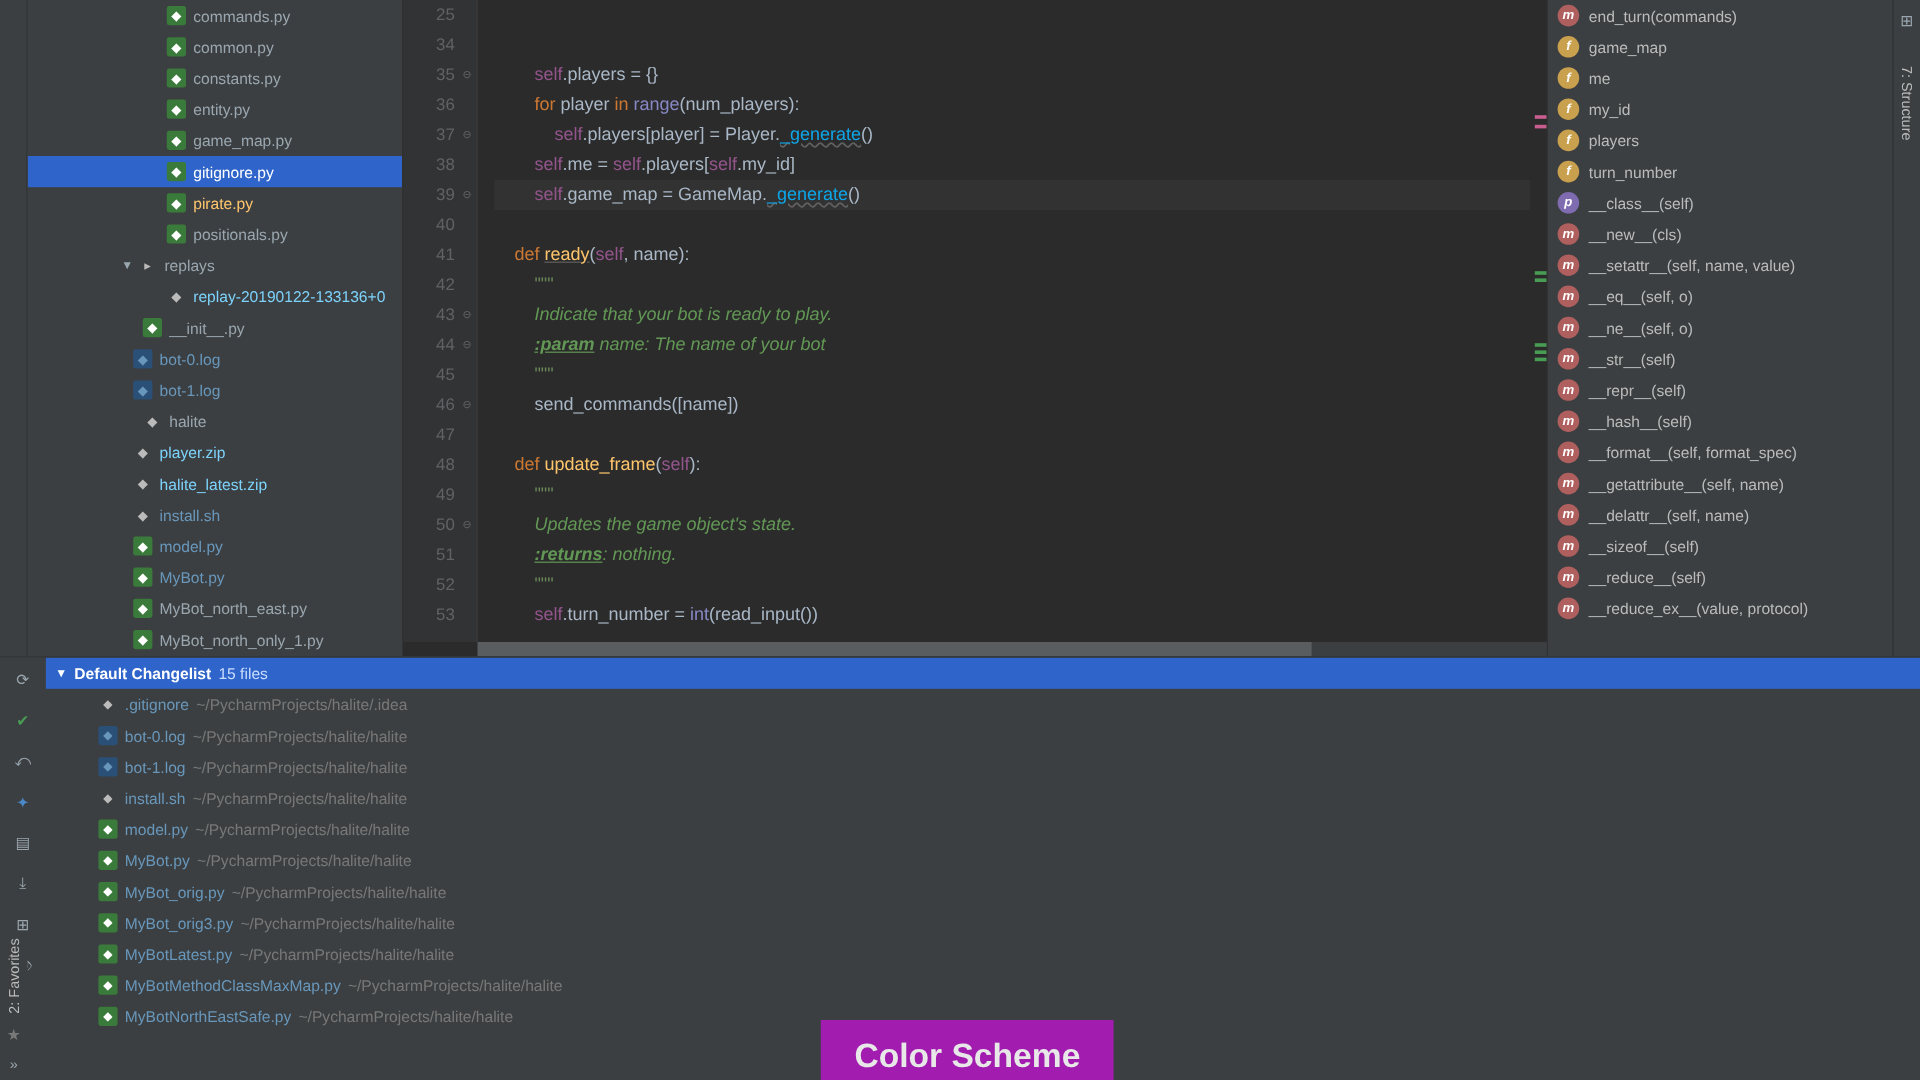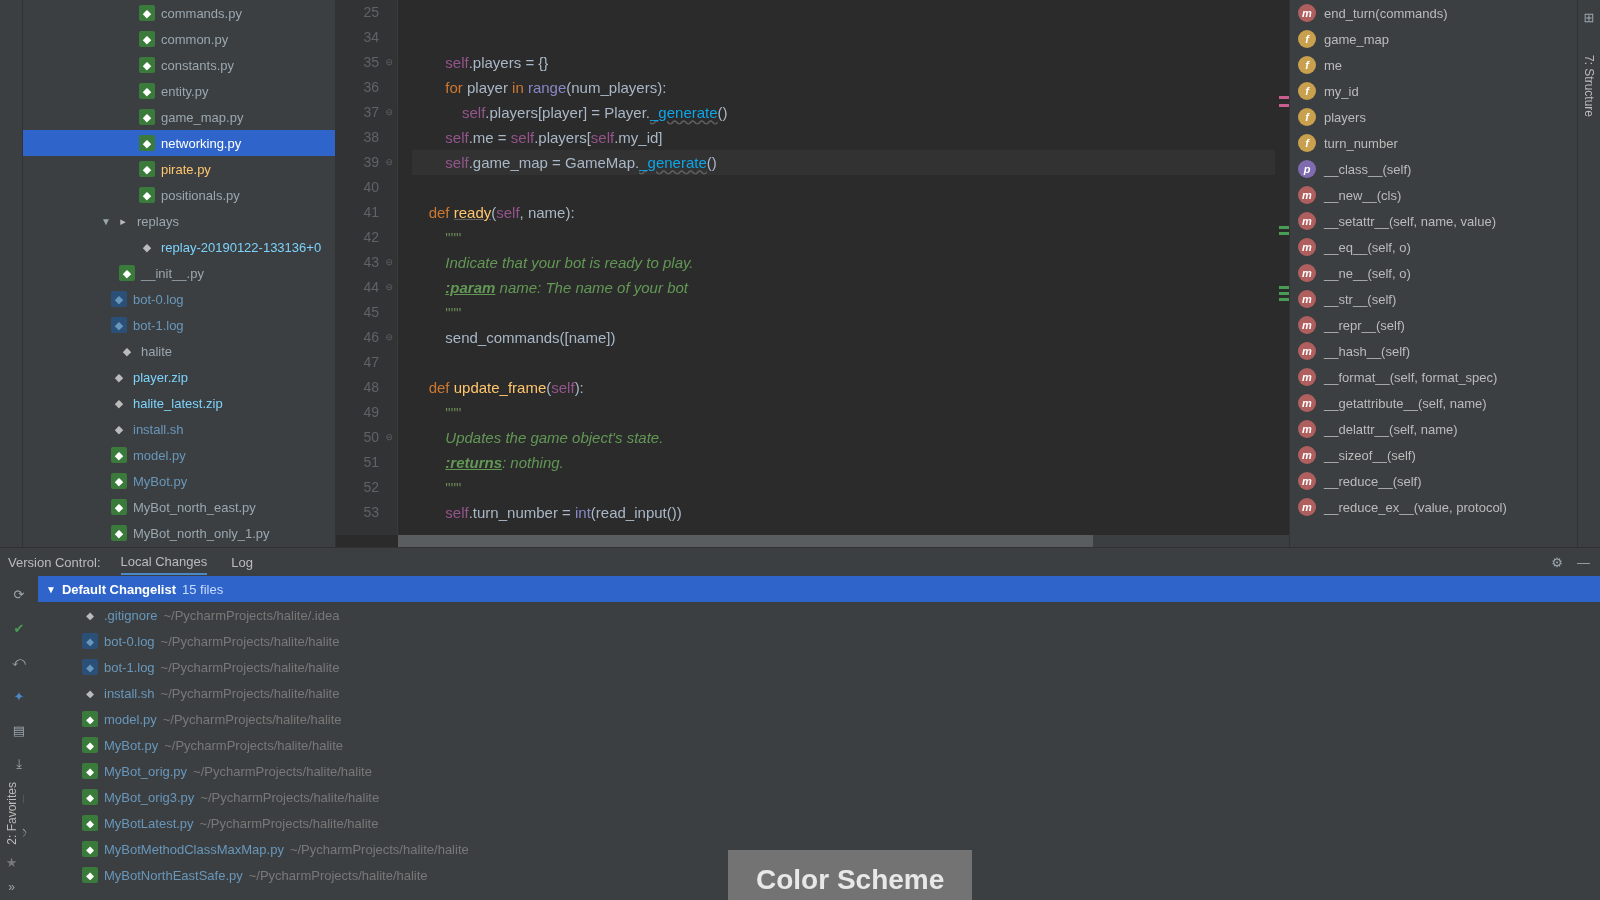--- a/index.html
+++ b/index.html
@@ -65,21 +65,21 @@
 .cl-header .chev { margin-right: 6px; font-size: 10px; }
 .cl-count { color: #c8dcff; margin-left: 6px; font-weight: normal; }
 .cl-item { height: 26px; display: flex; align-items: center; padding-left: 44px; }
 .cl-icon { width: 16px; height: 16px; margin-right: 6px; font-size: 10px; display: inline-flex; align-items: center; justify-content: center; border-radius: 2px; }
 .cl-name { color: #6897bb; margin-right: 6px; }
 .cl-path { color: #787878; }
 .left-bottom-strip { position: absolute; left: 0; bottom: 0; width: 23px; height: 120px; background: #3c3f41; display: flex; flex-direction: column; align-items: center; justify-content: flex-end; gap: 10px; padding-bottom: 6px; }
 .fav-label { writing-mode: vertical-rl; transform: rotate(180deg); font-size: 12px; color: #bbbbbb; cursor: pointer; }
 .star { color: #787878; }
 .dbl-chev { color: #9aa7b0; font-size: 12px; }
-.popup-notification { position: absolute; left: 684px; bottom: 0; background: #737373; color: #e8e8e8; padding: 14px 28px 4px; font-size: 28px; font-weight: bold; margin-left: 44px; }
+.popup-notification { position: absolute; left: 684px; bottom: 0; background: #a21caf; color: #e8e8e8; padding: 14px 28px 4px; font-size: 28px; font-weight: bold; }
 </style>
 </head>
 <body>
 
 <div class="main-layout">
   <div class="left-strip"></div>
 
   <div class="project-tree" id="project-tree">
       <div class="tree-item" style="padding-left: 116px;">
         <span class="tree-icon py-icon">◆</span>
@@ -96,21 +96,21 @@
       <div class="tree-item" style="padding-left: 116px;">
         <span class="tree-icon py-icon">◆</span>
         <span class="file-gray">entity.py</span>
       </div>
       <div class="tree-item" style="padding-left: 116px;">
         <span class="tree-icon py-icon">◆</span>
         <span class="file-gray">game_map.py</span>
       </div>
       <div class="tree-item selected" style="padding-left: 116px;">
         <span class="tree-icon py-icon">◆</span>
-        <span class="">networking.py</span>
+        <span class="">gitignore.py</span>
       </div>
       <div class="tree-item" style="padding-left: 116px;">
         <span class="tree-icon py-icon">◆</span>
         <span class="py-mod">pirate.py</span>
       </div>
       <div class="tree-item" style="padding-left: 116px;">
         <span class="tree-icon py-icon">◆</span>
         <span class="file-gray">positionals.py</span>
       </div>
       <div class="tree-item" style="padding-left: 78px;">
@@ -293,29 +293,20 @@
       </div>
     </div>
 
   <div class="right-strip">
     <span style="color:#9aa7b0;margin-top:10px;font-size:13px;">⊞</span>
     <span class="vert-label">7: Structure</span>
   </div>
 </div>
 
 <div class="bottom-panel">
-  <div class="vc-header">
-    <span class="vc-title">Version Control:</span>
-    <span class="vc-tab active">Local Changes</span>
-    <span class="vc-tab">Log</span>
-    <div class="vc-actions">
-      <span style="color:#9aa7b0;">⚙</span>
-      <span style="color:#9aa7b0;">—</span>
-    </div>
-  </div>
   <div class="vc-body">
     <div class="vc-toolbar">
       <div class="vc-tool">⟳</div>
       <div class="vc-tool" style="color:#499c54;">✔</div>
       <div class="vc-tool">⤺</div>
       <div class="vc-tool" style="color:#4a88c7;">✦</div>
       <div class="vc-tool">▤</div>
       <div class="vc-tool">⤓</div>
       <div class="vc-tool">⊞</div>
       <div class="vc-tool">👁</div>

